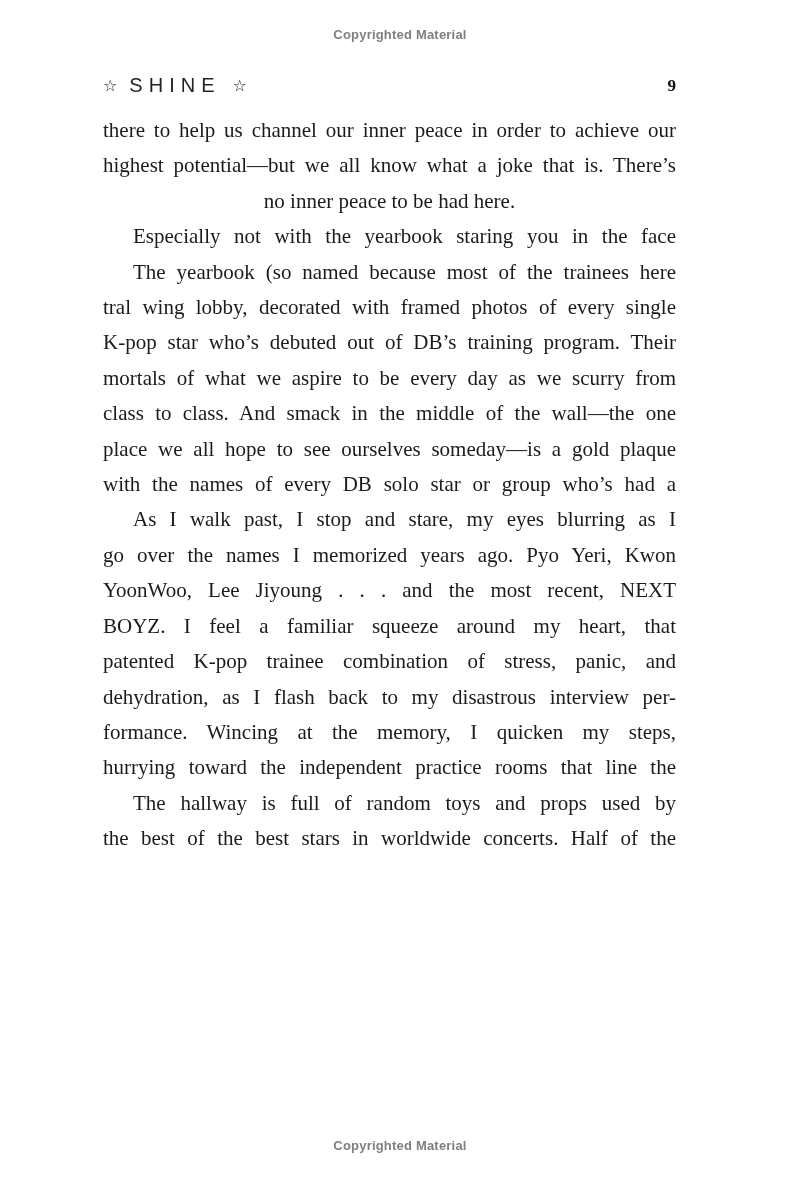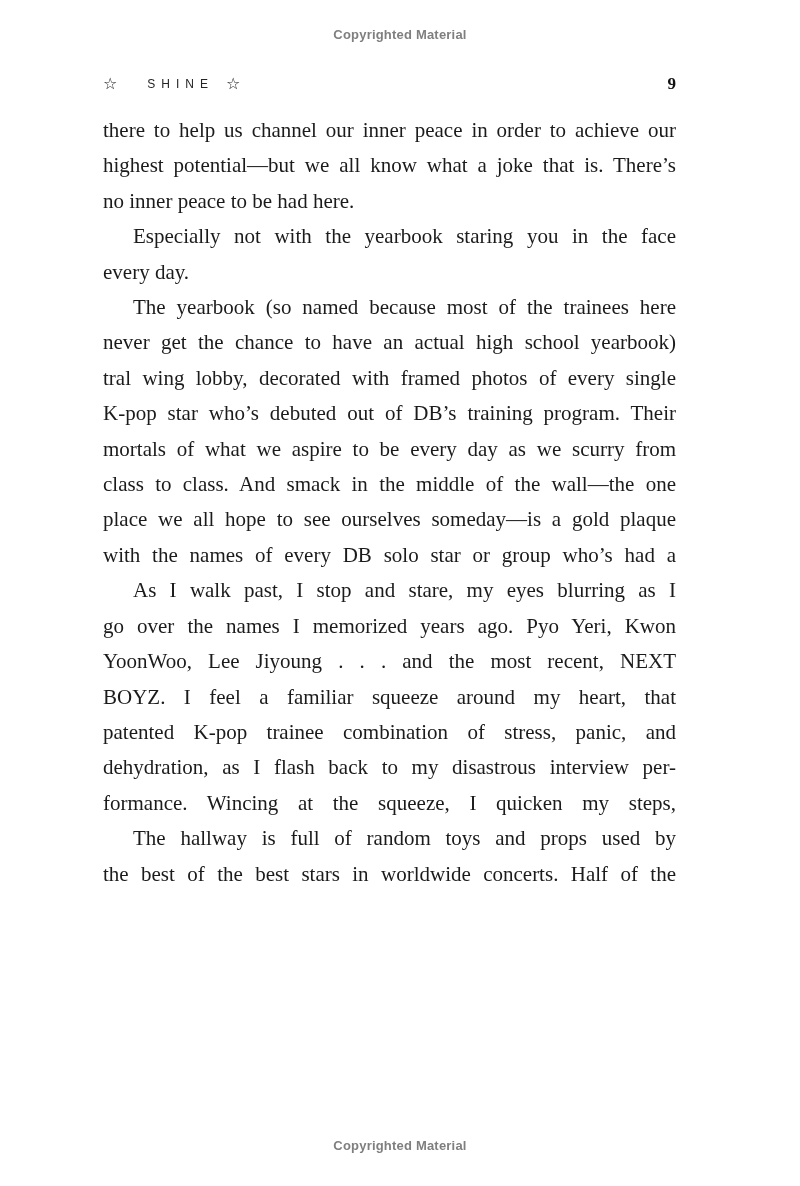--- a/index.html
+++ b/index.html
@@ -49,46 +49,45 @@
     gap: 12px;
   }
   .star {
     font-family: "DejaVu Sans", sans-serif;
     font-size: 16px;
     line-height: 1;
     color: var(--header-text);
   }
   .book-title {
     font-family: "Liberation Sans", sans-serif;
-    font-size: 12px;
+    font-size: 20px;
     font-weight: 400;
     letter-spacing: 6px;
     color: var(--header-text);
-    margin-left: 18px;
   }
   .page-number {
     font-family: "Liberation Serif", serif;
     font-size: 17px;
     font-weight: 700;
     color: #111111;
   }
 
   .body-text {
     position: absolute;
     top: 113px;
     left: 103px;
     width: 573px;
     font-size: 21px;
     color: var(--text);
   }
   .line {
     height: 35.42px;
     line-height: 35.42px;
     white-space: nowrap;
-    text-align: left;
+    text-align: center;
   }
   .line.j {
     white-space: normal;
     text-align: justify;
     text-align-last: justify;
     overflow: hidden;
   }
   .line.ind { padding-left: 30px; }
 </style>
 </head>
@@ -105,35 +104,34 @@
       <span class="star">☆</span>
     </div>
     <div class="page-number">9</div>
   </div>
 
   <div class="body-text">
       <div class="line j">there to help us channel our inner peace in order to achieve our</div>
       <div class="line j">highest potential—but we all know what a joke that is. There’s</div>
       <div class="line">no inner peace to be had here.</div>
       <div class="line j ind">Especially not with the yearbook staring you in the face</div>
-      <div class="line">every day.</div>
       <div class="line j ind">The yearbook (so named because most of the trainees here</div>
-      <div class="line j">never get the chance to have an actual high school yearbook)</div>
       <div class="line j">tral wing lobby, decorated with framed photos of every single</div>
       <div class="line j">K-pop star who’s debuted out of DB’s training program. Their</div>
       <div class="line j">mortals of what we aspire to be every day as we scurry from</div>
       <div class="line j">class to class. And smack in the middle of the wall—the one</div>
       <div class="line j">place we all hope to see ourselves someday—is a gold plaque</div>
       <div class="line j">with the names of every DB solo star or group who’s had a</div>
       <div class="line j ind">As I walk past, I stop and stare, my eyes blurring as I</div>
       <div class="line j">go over the names I memorized years ago. Pyo Yeri, Kwon</div>
       <div class="line j">YoonWoo, Lee Jiyoung . . . and the most recent, NEXT</div>
       <div class="line j">BOYZ. I feel a familiar squeeze around my heart, that</div>
       <div class="line j">patented K-pop trainee combination of stress, panic, and</div>
       <div class="line j">dehydration, as I flash back to my disastrous interview per-</div>
-      <div class="line j">formance. Wincing at the squeeze, I quicken my steps,</div>
+      <div class="line j">formance. Wincing at the memory, I quicken my steps,</div>
+      <div class="line j">hurrying toward the independent practice rooms that line the</div>
       <div class="line j ind">The hallway is full of random toys and props used by</div>
       <div class="line j">the best of the best stars in worldwide concerts. Half of the</div>
     </div>
 
   <div class="watermark bottom">Copyrighted Material</div>
 
 </div>
 
 </body></html>

